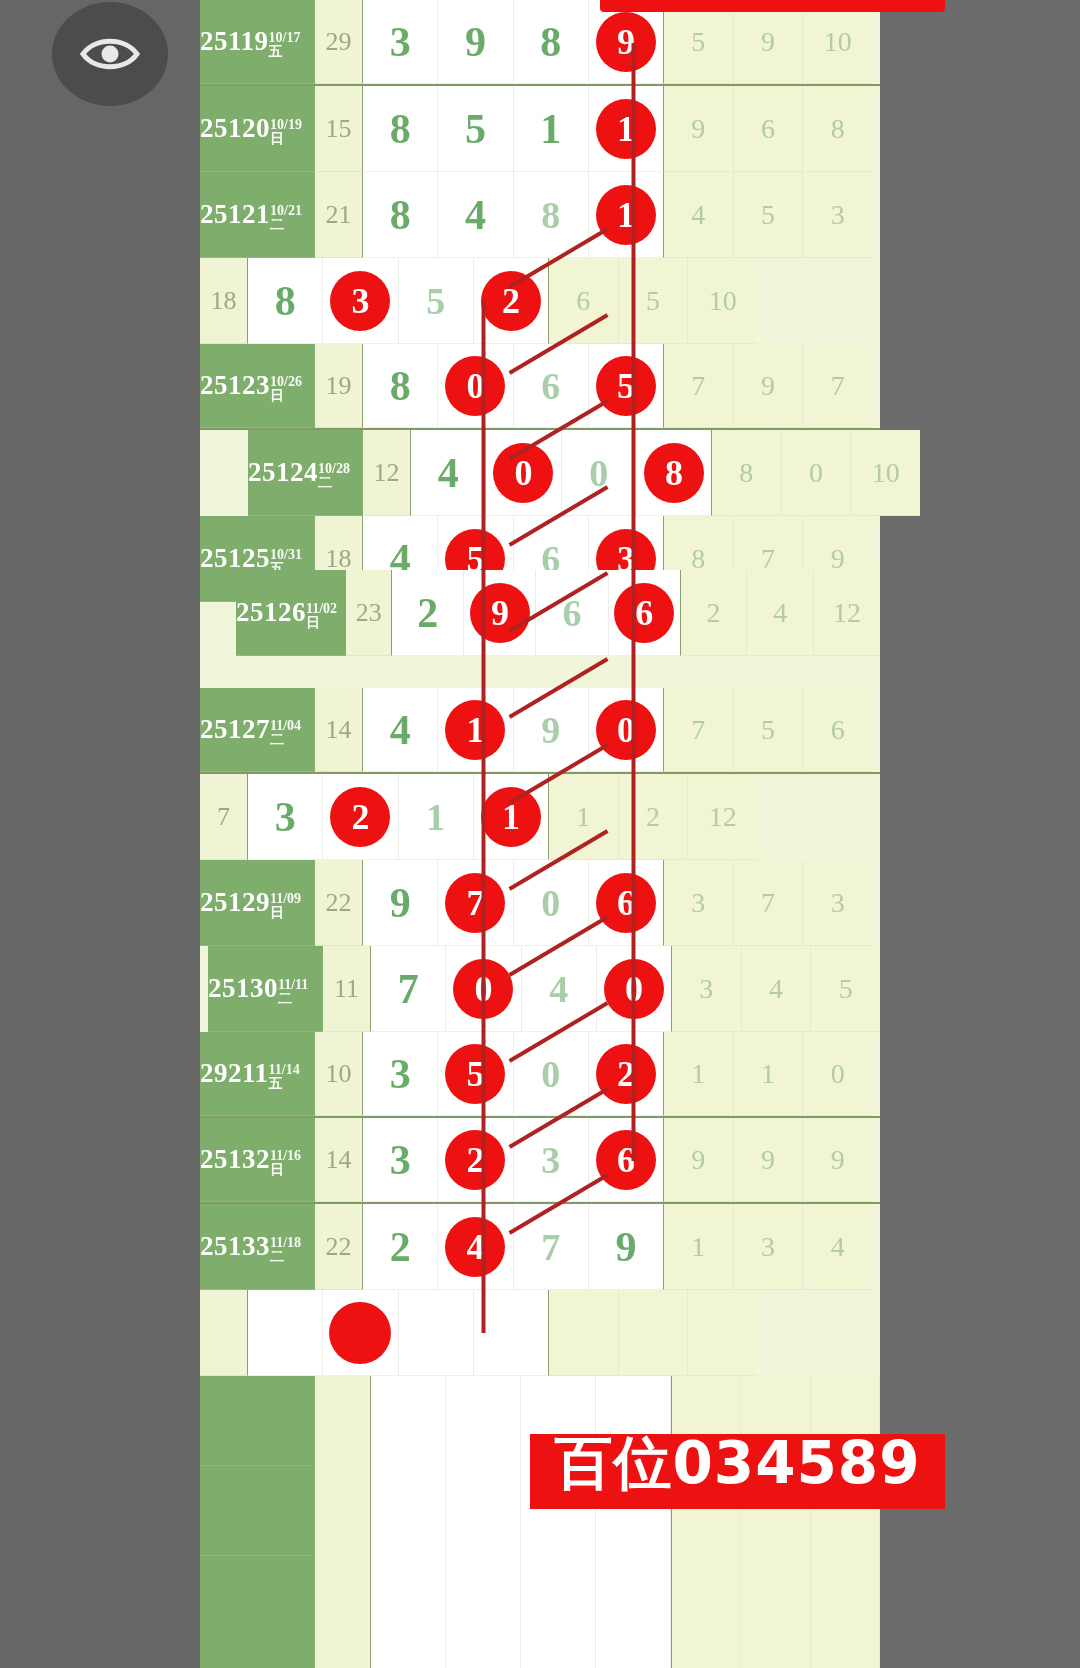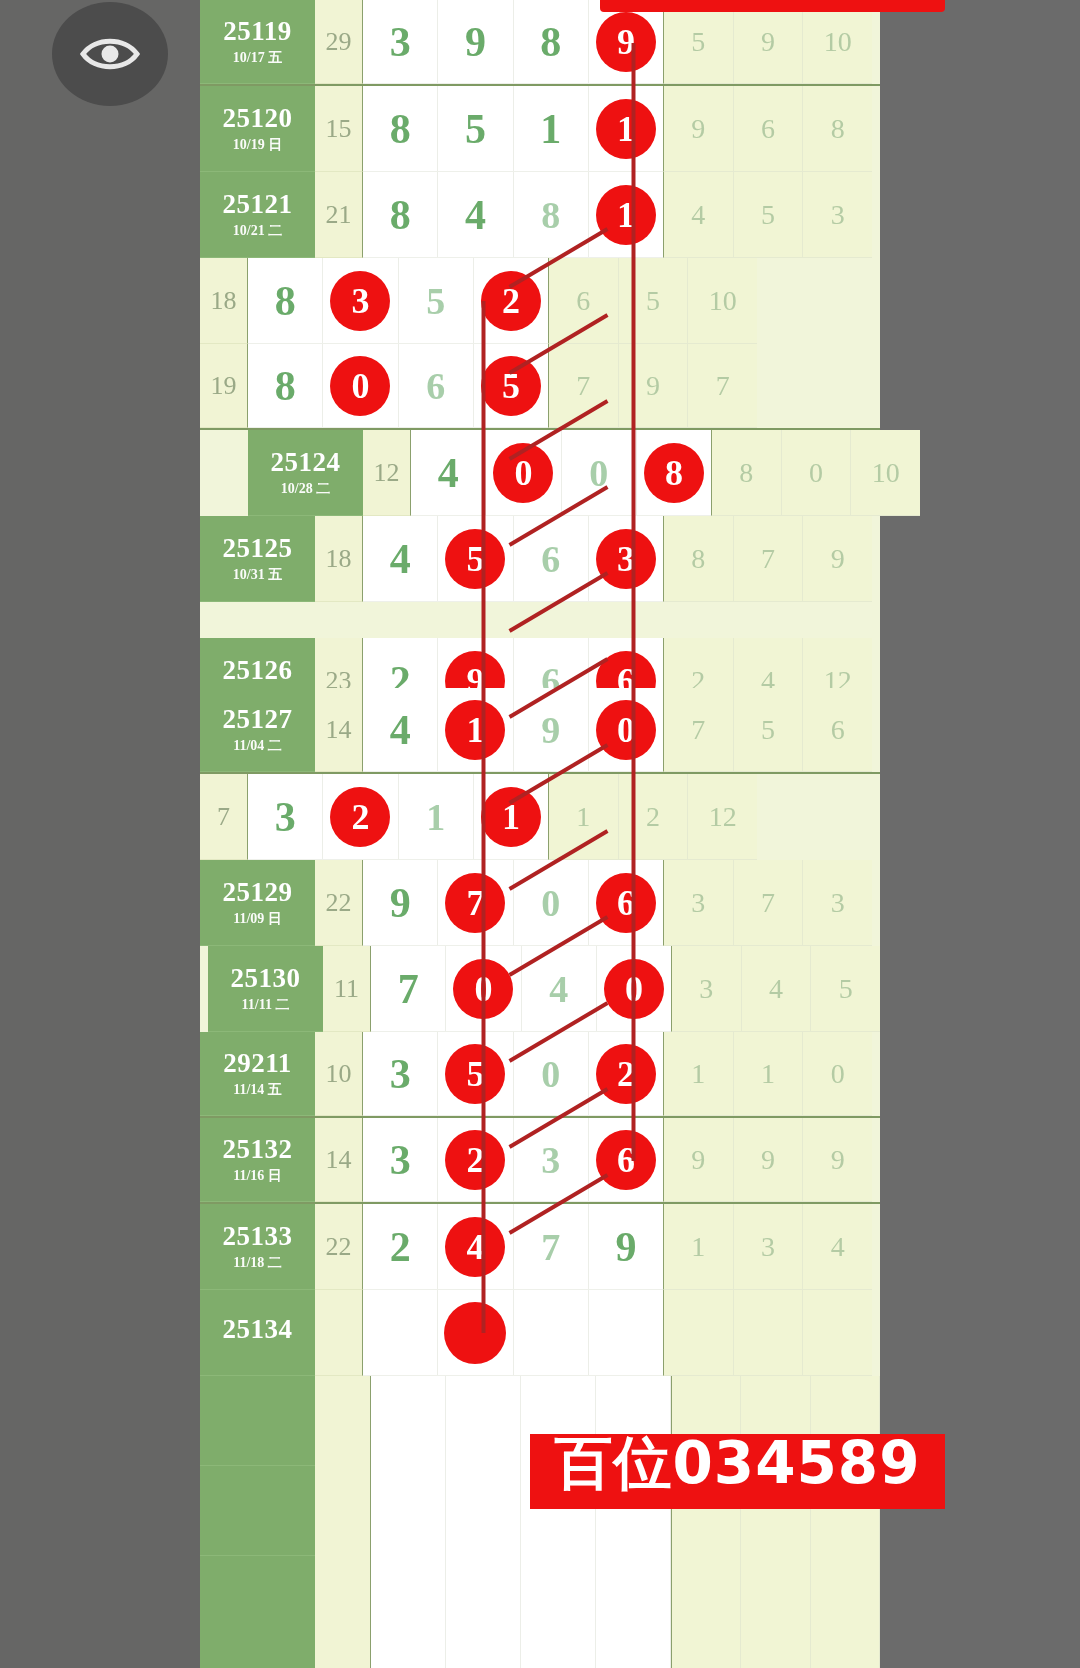--- a/index.html
+++ b/index.html
@@ -37,21 +37,21 @@
 
   .row{
     position:absolute;left:0;width:680px;height:86px;
     display:flex;box-sizing:border-box;
   }
   .row.grp-end{border-bottom:2px solid #7f9a63;}
 
   
   .c-issue{
     width:115px;background:#7fad6b;color:#ffffff;
-    display:flex;flex-direction:column;align-items:center;justify-content:center;
+    display:flex;flex-direction:row;align-items:center;justify-content:center;
     box-sizing:border-box;border-bottom:1px solid #8cb878;
   }
   .c-issue .iss{font-size:27px;font-weight:bold;letter-spacing:.5px;line-height:1;}
   .c-issue .dt{font-size:14px;font-weight:bold;margin-top:6px;line-height:1;opacity:.96;}
 
   .c-miss{
     width:48px;background:#f1f4d4;color:#9aa987;
     display:flex;align-items:center;justify-content:center;
     font-size:26px;box-sizing:border-box;
     border-right:1px solid #8ba06d;border-bottom:1px solid #e3e8c3;
@@ -230,20 +230,24 @@
             <div class="num-ball">2</div>
           </div>
         </div>
         <div class="c-tail">
           <div class="cell">6</div>
           <div class="cell">5</div>
           <div class="cell">10</div>
         </div>
       </div>
       <div class="row grp-end" style="top: 344px;">
+        <div class="c-issue">
+          <div class="iss">25123</div>
+          <div class="dt">10/26 日</div>
+        </div>
         <div class="c-miss">19</div>
         <div class="c-main">
           <div class="cell">
             <div class="num-plain">8</div>
           </div>
           <div class="cell">
             <div class="num-ball">0</div>
           </div>
           <div class="cell">
             <div class="num-faint">6</div>
@@ -303,21 +307,21 @@
           <div class="cell">
             <div class="num-ball">3</div>
           </div>
         </div>
         <div class="c-tail">
           <div class="cell">8</div>
           <div class="cell">7</div>
           <div class="cell">9</div>
         </div>
       </div>
-      <div class="row" style="top: 638px;">
+      <div class="row" style="top: 570px; padding-left: 36px;">
         <div class="c-issue">
           <div class="iss">25126</div>
           <div class="dt">11/02 日</div>
         </div>
         <div class="c-miss">23</div>
         <div class="c-main">
           <div class="cell">
             <div class="num-plain">2</div>
           </div>
           <div class="cell">
@@ -508,24 +512,20 @@
             <div class="num-plain">9</div>
           </div>
         </div>
         <div class="c-tail">
           <div class="cell">1</div>
           <div class="cell">3</div>
           <div class="cell">4</div>
         </div>
       </div>
       <div class="row" style="top: 1290px;">
-        <div class="c-issue">
-          <div class="iss">25134</div>
-          <div class="dt"></div>
-        </div>
         <div class="c-miss"></div>
         <div class="c-main">
           <div class="cell"></div>
           <div class="cell">
             <div class="dot-ball"></div>
           </div>
           <div class="cell"></div>
           <div class="cell"></div>
         </div>
         <div class="c-tail">

